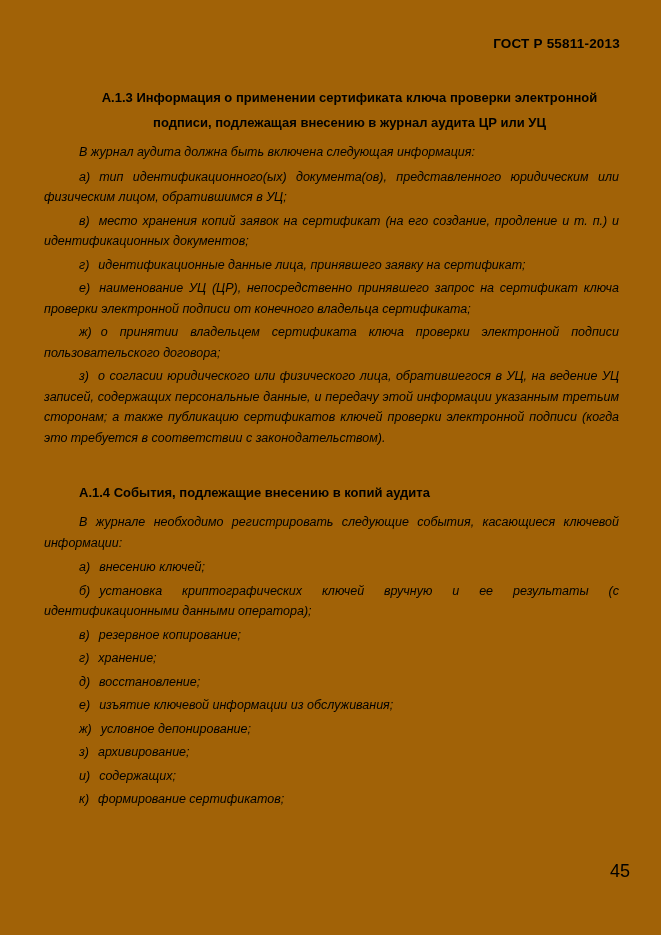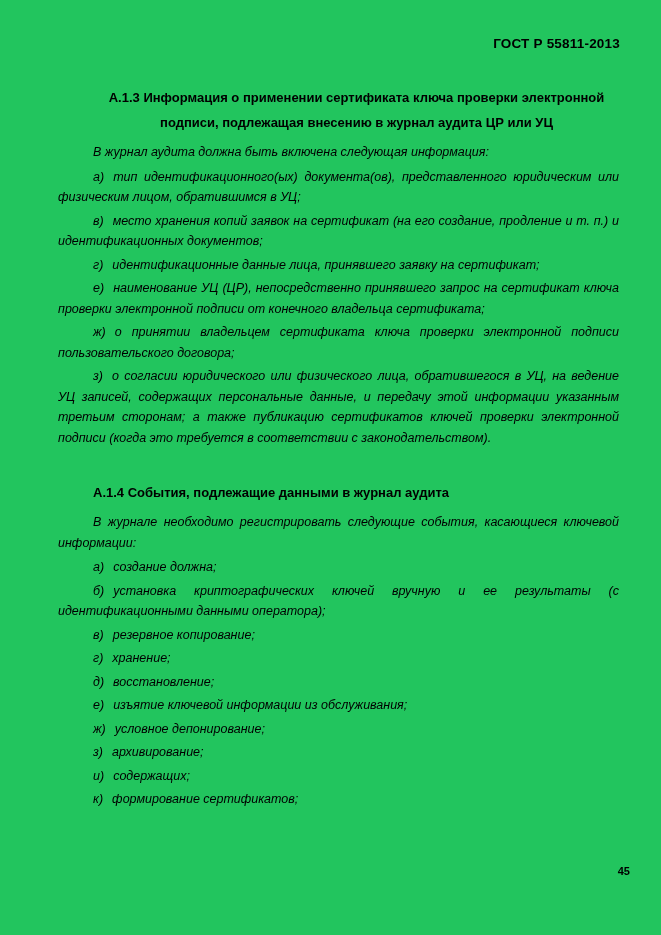--- a/index.html
+++ b/index.html
@@ -5,24 +5,24 @@
   html, body {
     margin: 0;
     padding: 0;
     background: #ffffff;
   }
   .page {
     position: relative;
     width: 661px;
     height: 935px;
     box-sizing: border-box;
-    background: #22c55e;
+    background: #a16207;
     color: #000000;
     font-family: "Liberation Sans", "DejaVu Sans", sans-serif;
-    padding: 37px 41px 0 58px;
+    padding: 37px 41px 0 44px;
     overflow: hidden;
   }
   .doc-header {
     text-align: right;
     font-weight: bold;
     font-size: 13.5px;
     line-height: 14px;
     letter-spacing: 0.2px;
   }
   .section-heading {
@@ -51,23 +51,22 @@
     margin-top: 7px;
     margin-bottom: 4px;
   }
   .item-label {
     margin-right: 9px;
   }
   .page-number {
     position: absolute;
     top: 863px;
     right: 31px;
-    font-size: 11px;
+    font-size: 18px;
     line-height: 16px;
-    font-weight: bold;
   }
 </style>
 </head>
 <body>
 
 <div class="page">
   <div class="doc-header">
     <span>ГОСТ Р 55811-2013</span>
   </div>
 
@@ -86,24 +85,24 @@
 
   <p class="para item-para"><span class="item-label">е)</span><span class="item-text">наименование УЦ (ЦР), непосредственно принявшего запрос на сертификат ключа проверки электронной подписи от конечного владельца сертификата;</span></p>
 
   <p class="para item-para"><span class="item-label">ж)</span><span class="item-text">о принятии владельцем сертификата ключа проверки электронной подписи пользовательского договора;</span></p>
 
   <p class="para item-para"><span class="item-label">з)</span><span class="item-text">о согласии юридического или физического лица, обратившегося в УЦ, на ведение УЦ записей, содержащих персональные данные, и передачу этой информации указанным третьим сторонам; а также публикацию сертификатов ключей проверки электронной подписи (когда это требуется в соответствии с законодательством).</span></p>
 </div>
   </section>
 
   <section class="section">
-    <h2 class="section-heading">А.1.4 События, подлежащие данными в журнал аудита</h2>
+    <h2 class="section-heading">А.1.4 События, подлежащие внесению в копий аудита</h2>
     <p class="para intro-para">В журнале необходимо регистрировать следующие события, касающиеся ключевой информации:</p>
     <div class="items">
-  <p class="para item-para"><span class="item-label">а)</span><span class="item-text">создание должна;</span></p>
+  <p class="para item-para"><span class="item-label">а)</span><span class="item-text">внесению ключей;</span></p>
 
   <p class="para item-para"><span class="item-label">б)</span><span class="item-text">установка криптографических ключей вручную и ее результаты (с идентификационными данными оператора);</span></p>
 
   <p class="para item-para"><span class="item-label">в)</span><span class="item-text">резервное копирование;</span></p>
 
   <p class="para item-para"><span class="item-label">г)</span><span class="item-text">хранение;</span></p>
 
   <p class="para item-para"><span class="item-label">д)</span><span class="item-text">восстановление;</span></p>
 
   <p class="para item-para"><span class="item-label">е)</span><span class="item-text">изъятие ключевой информации из обслуживания;</span></p>

